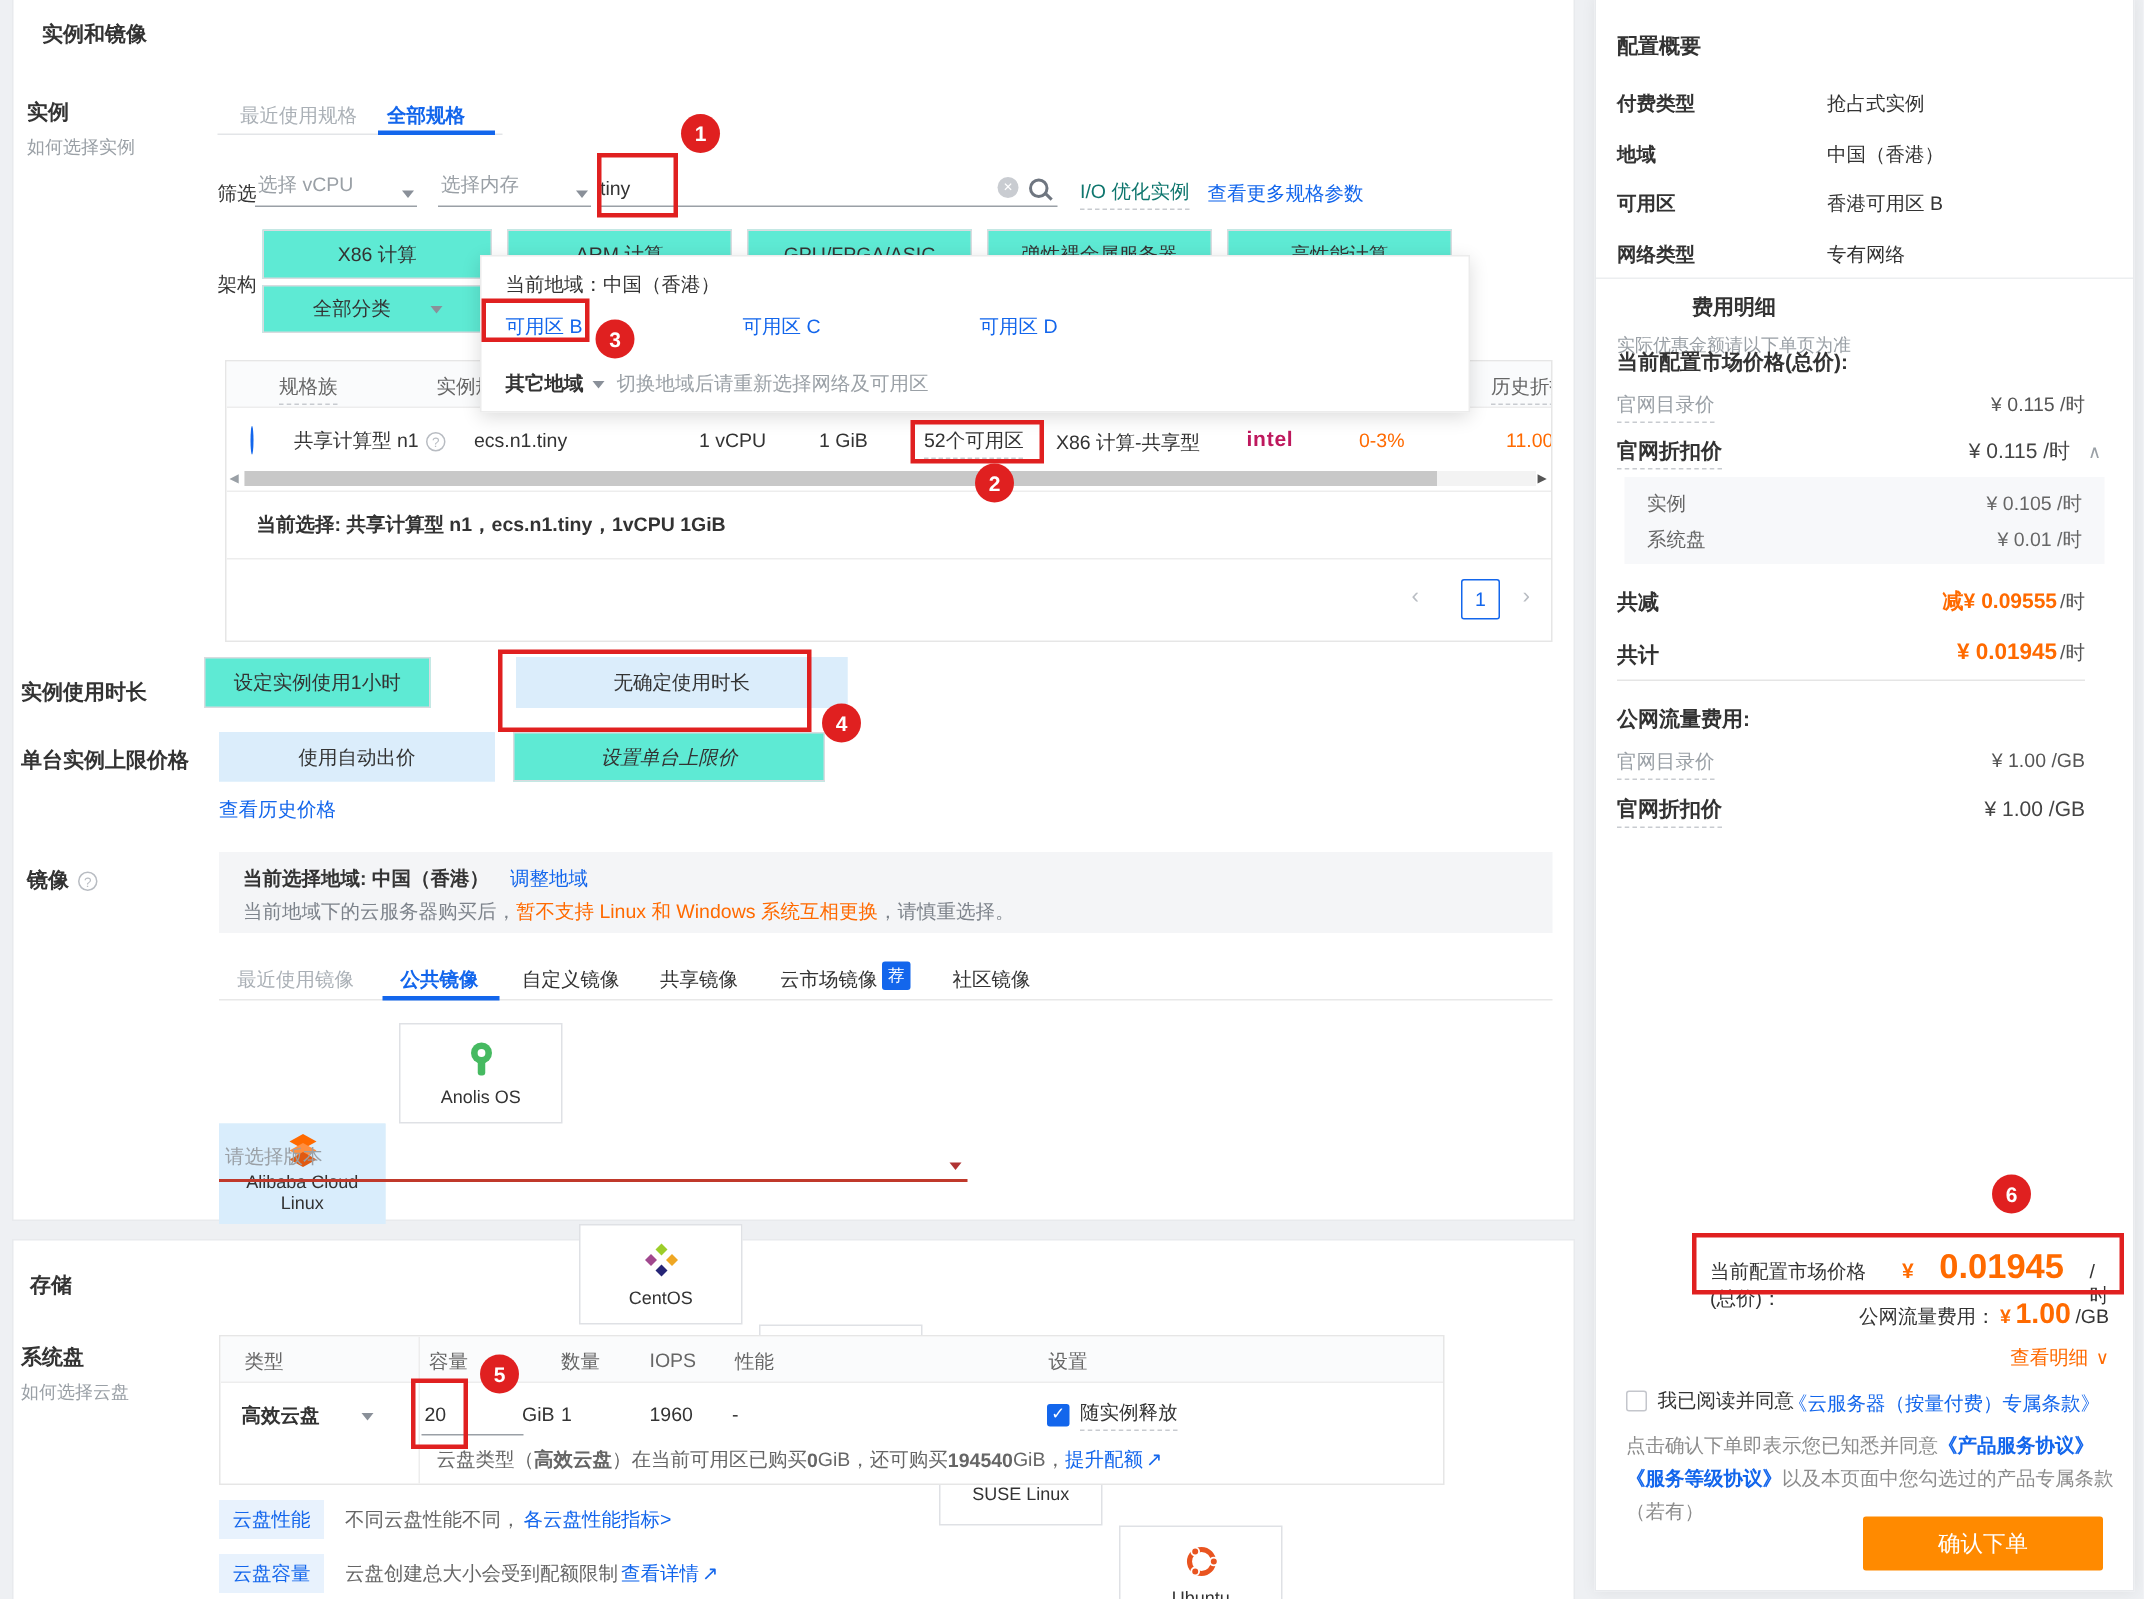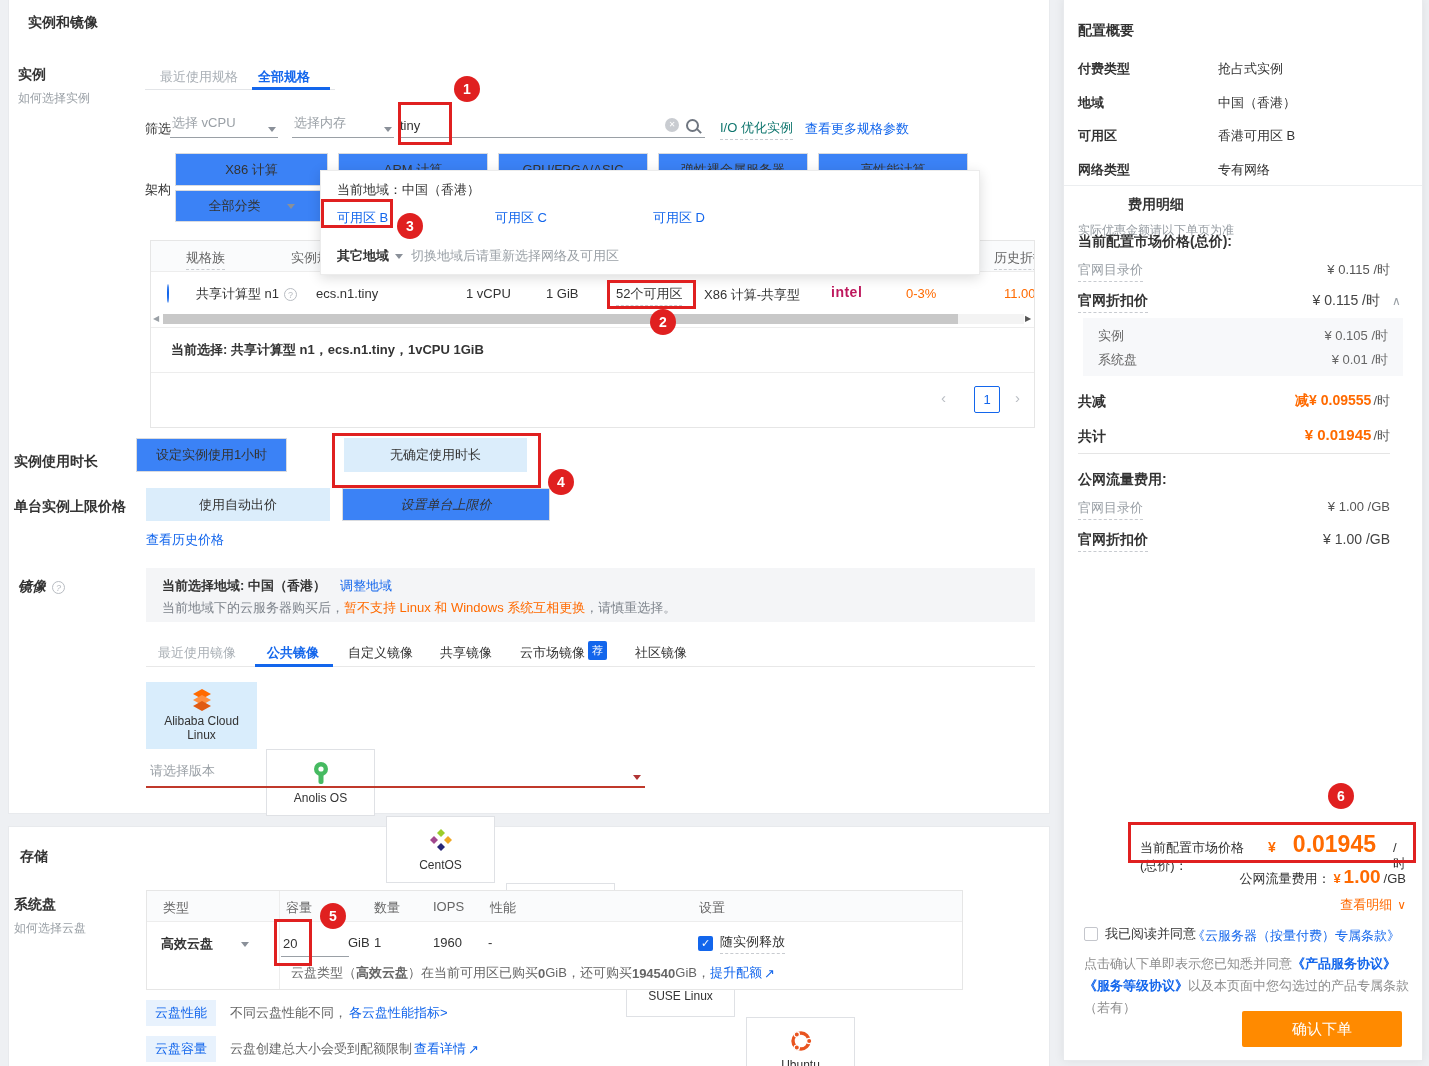--- a/index.html
+++ b/index.html
@@ -5,21 +5,21 @@
   html,body{margin:0;padding:0;background:#eef0f3;font-family:"Liberation Sans","DejaVu Sans",sans-serif;color:#333;}
   .stage{position:relative;width:1429px;height:1066px;background:#eef0f3;overflow:hidden;}
   .abs{position:absolute;}
   .panel{background:#fff;border:1px solid #e8eaed;box-sizing:border-box;}
   .b{font-weight:bold;}
   .fs12{font-size:12px;}.fs13{font-size:13px;}.fs14{font-size:14px;}.fs15{font-size:15px;}
   .blue{color:#1366ec;}.orange{color:#ff6a00;}.muted{color:#9aa0a6;}.mid{color:#666;}.dark{color:#333;}.faint{color:#0f766e;}
   .link{color:#1366ec;cursor:pointer;}
   .dashed-u{border-bottom:1px dashed #c8cbd0;padding-bottom:2px;}
   .row{display:flex;align-items:center;}
-  .btn{display:flex;align-items:center;justify-content:center;border:1px solid #d9dbdf;background:#3b82f6;font-size:13px;color:#333;box-sizing:border-box;cursor:pointer;}
+  .btn{display:flex;align-items:center;justify-content:center;border:1px solid #d9dbdf;background:#5eead4;font-size:13px;color:#333;box-sizing:border-box;cursor:pointer;}
   .btn.sel{background:#dbedfb;border-color:#dbedfb;}
   .select-u{border-bottom:1px solid #9aa0a6;display:flex;align-items:flex-end;justify-content:space-between;font-size:13px;padding:0 2px 5px 2px;box-sizing:border-box;}
   .caret{width:0;height:0;border-left:4px solid transparent;border-right:4px solid transparent;border-top:5px solid #8a9099;display:inline-block;}
   .caret.red{border-top-color:#b03434;}
   .red-box{border:3px solid #e02020;z-index:60;box-sizing:border-box;}
   .badge{width:26px;height:26px;border-radius:50%;background:#e02020;color:#fff;font-size:14px;font-weight:bold;display:flex;align-items:center;justify-content:center;z-index:61;}
   .radio-on{width:15px;height:15px;border-radius:50%;border:1px solid #1366ec;position:relative;box-sizing:border-box;background:#fff;}
   .radio-on::after{content:"";position:absolute;inset:3px;border-radius:50%;background:#1366ec;}
   .cb-on{width:15px;height:15px;background:#1366ec;border-radius:2px;color:#fff;font-size:11px;line-height:15px;text-align:center;}
   .cb-off{width:14px;height:14px;background:#fff;border:1px solid #c4c6cc;border-radius:2px;box-sizing:border-box;}
@@ -136,28 +136,28 @@
       <span class="fs13 b row" style="gap:6px;">
         <span>其它地域</span>
         <span class="caret"></span>
       </span>
       <span class="fs13 muted">切换地域后请重新选择网络及可用区</span>
     </div>
   </div>
 
   <div class="abs fs14 b" style="left:14px;top:453px;">实例使用时长</div>
   <div class="abs btn" style="left:136px;top:438px;width:151px;height:34px;">设定实例使用1小时</div>
-  <div class="abs btn sel" style="left:344px;top:438px;width:183px;height:34px;">无确定使用时长</div>
+  <div class="abs btn sel" style="left:344px;top:438px;width:221px;height:34px;">无确定使用时长</div>
 
   <div class="abs fs14 b" style="left:14px;top:498px;">单台实例上限价格</div>
   <div class="abs btn sel" style="left:146px;top:488px;width:184px;height:33px;">使用自动出价</div>
   <div class="abs btn" style="left:342px;top:488px;width:208px;height:33px;font-style:italic;">设置单台上限价</div>
   <div class="abs fs13 link" style="left:146px;top:531px;">查看历史价格</div>
 
-  <div class="abs row" style="left:18px;top:578px;gap:6px;font-style:italic;">
+  <div class="abs row" style="left:18px;top:578px;gap:6px;">
     <span class="fs14 b">镜像</span>
     <span class="help-ico">?</span>
   </div>
   <div class="abs" style="left:146px;top:568px;width:889px;height:54px;background:#f4f5f7;">
     <div class="abs row" style="left:16px;top:9px;gap:14px;">
       <span class="fs13 b">当前选择地域: 中国（香港）</span>
       <span class="fs13 link">调整地域</span>
     </div>
     <div class="abs row" style="left:16px;top:31px;">
       <span class="fs13" style="color:#7d838b;">当前地域下的云服务器购买后，</span>
@@ -169,38 +169,38 @@
   <div class="abs fs13" style="left:158px;top:644px;color:#aab0b6;">最近使用镜像</div>
   <div class="abs fs13 blue b" style="left:267px;top:644px;">公共镜像</div>
   <div class="abs fs13" style="left:348px;top:644px;">自定义镜像</div>
   <div class="abs fs13" style="left:440px;top:644px;">共享镜像</div>
   <div class="abs fs13" style="left:520px;top:644px;">云市场镜像</div>
   <div class="abs rec-badge" style="left:588px;top:641px;">荐</div>
   <div class="abs fs13" style="left:635px;top:644px;">社区镜像</div>
   <div class="abs hline" style="left:146px;top:666px;width:889px;background:#e8e8e8;"></div>
   <div class="abs" style="left:255px;top:664px;width:78px;height:3px;background:#1366ec;"></div>
 
+  <div class="abs card" style="left:266px;top:682px;width:109px;height:67px;">
+    <svg width="22" height="24" viewBox="0 0 22 24">
+        <circle cx="11" cy="8" r="7" fill="#46ba61"></circle>
+        <rect x="8.5" y="8" width="5" height="15" rx="2" fill="#46ba61"></rect>
+        <circle cx="11" cy="8" r="2.6" fill="#fff"></circle>
+      </svg>
+    <div class="cap">Anolis OS</div>
+  </div>
   <div class="abs card sel" style="left:146px;top:682px;width:111px;height:67px;gap:3px;">
     <svg width="24" height="22" viewBox="0 0 24 22">
         <path fill="#ff6a00" d="M12 0l9 5-9 5-9-5z"></path>
         <path fill="#ff8f40" d="M12 6l9 5-9 5-9-5z"></path>
         <path fill="#e05a12" d="M12 12l9 5-9 5-9-5z"></path>
       </svg>
     <div class="cap">
       <div>Alibaba Cloud</div>
       <div>Linux</div>
     </div>
-  </div>
-  <div class="abs card" style="left:266px;top:682px;width:109px;height:67px;">
-    <svg width="22" height="24" viewBox="0 0 22 24">
-        <circle cx="11" cy="8" r="7" fill="#46ba61"></circle>
-        <rect x="8.5" y="8" width="5" height="15" rx="2" fill="#46ba61"></rect>
-        <circle cx="11" cy="8" r="2.6" fill="#fff"></circle>
-      </svg>
-    <div class="cap">Anolis OS</div>
   </div>
   <div class="abs card" style="left:386px;top:682px;width:109px;height:67px;">
     <svg width="24" height="24" viewBox="0 0 24 24">
         <path fill="#9ccd2a" d="M12 1l4 4-4 4-4-4z"></path>
         <path fill="#efa724" d="M23 12l-4 4-4-4 4-4z"></path>
         <path fill="#262577" d="M12 23l-4-4 4-4 4 4z"></path>
         <path fill="#a1488e" d="M1 12l4-4 4 4-4 4z"></path>
       </svg>
     <div class="cap">CentOS</div>
   </div>

